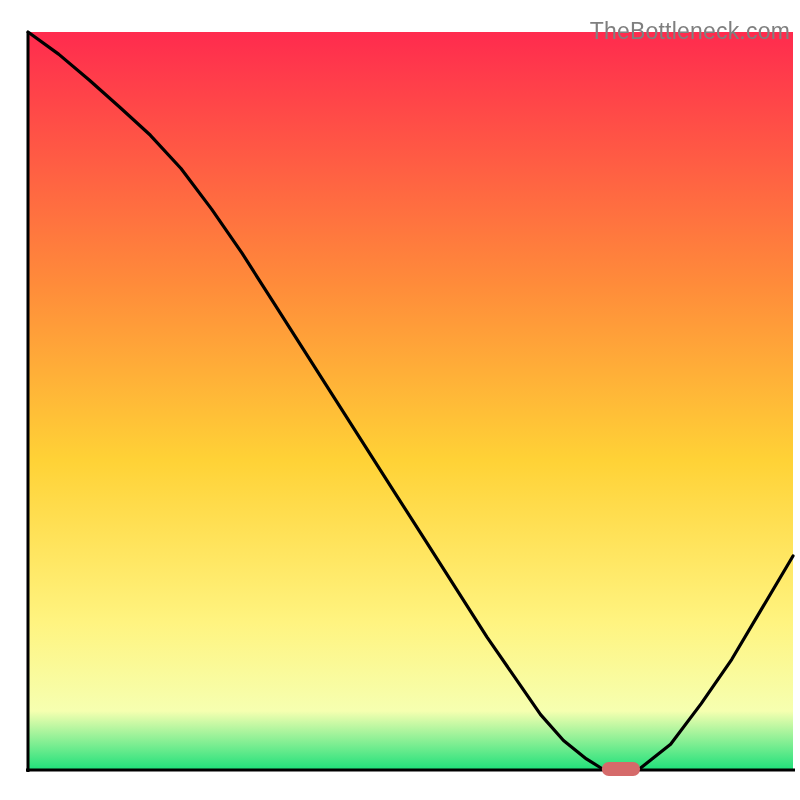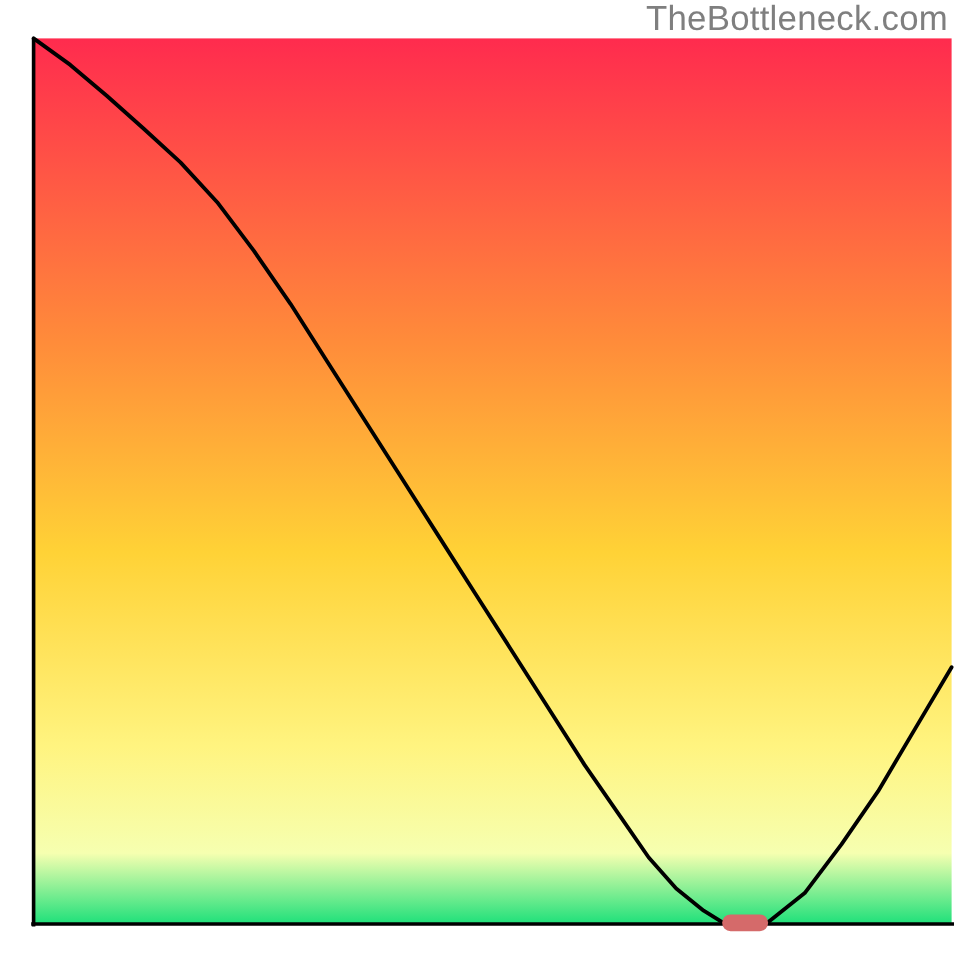--- a/index.html
+++ b/index.html
@@ -10,24 +10,24 @@
     background: #ffffff;
     font-family: Arial, Helvetica, sans-serif;
   }
   .wrap {
     position: relative;
     width: 800px;
     height: 800px;
   }
   .watermark {
     position: absolute;
-    top: 0;
+    top: 18px;
     right: 10px;
     color: #7f7f7f;
-    font-size: 29px;
+    font-size: 23px;
     font-weight: 500;
     letter-spacing: 0.2px;
     z-index: 10;
   }
   svg.plot {
     position: absolute;
     left: 0;
     top: 0;
     width: 800px;
     height: 800px;

